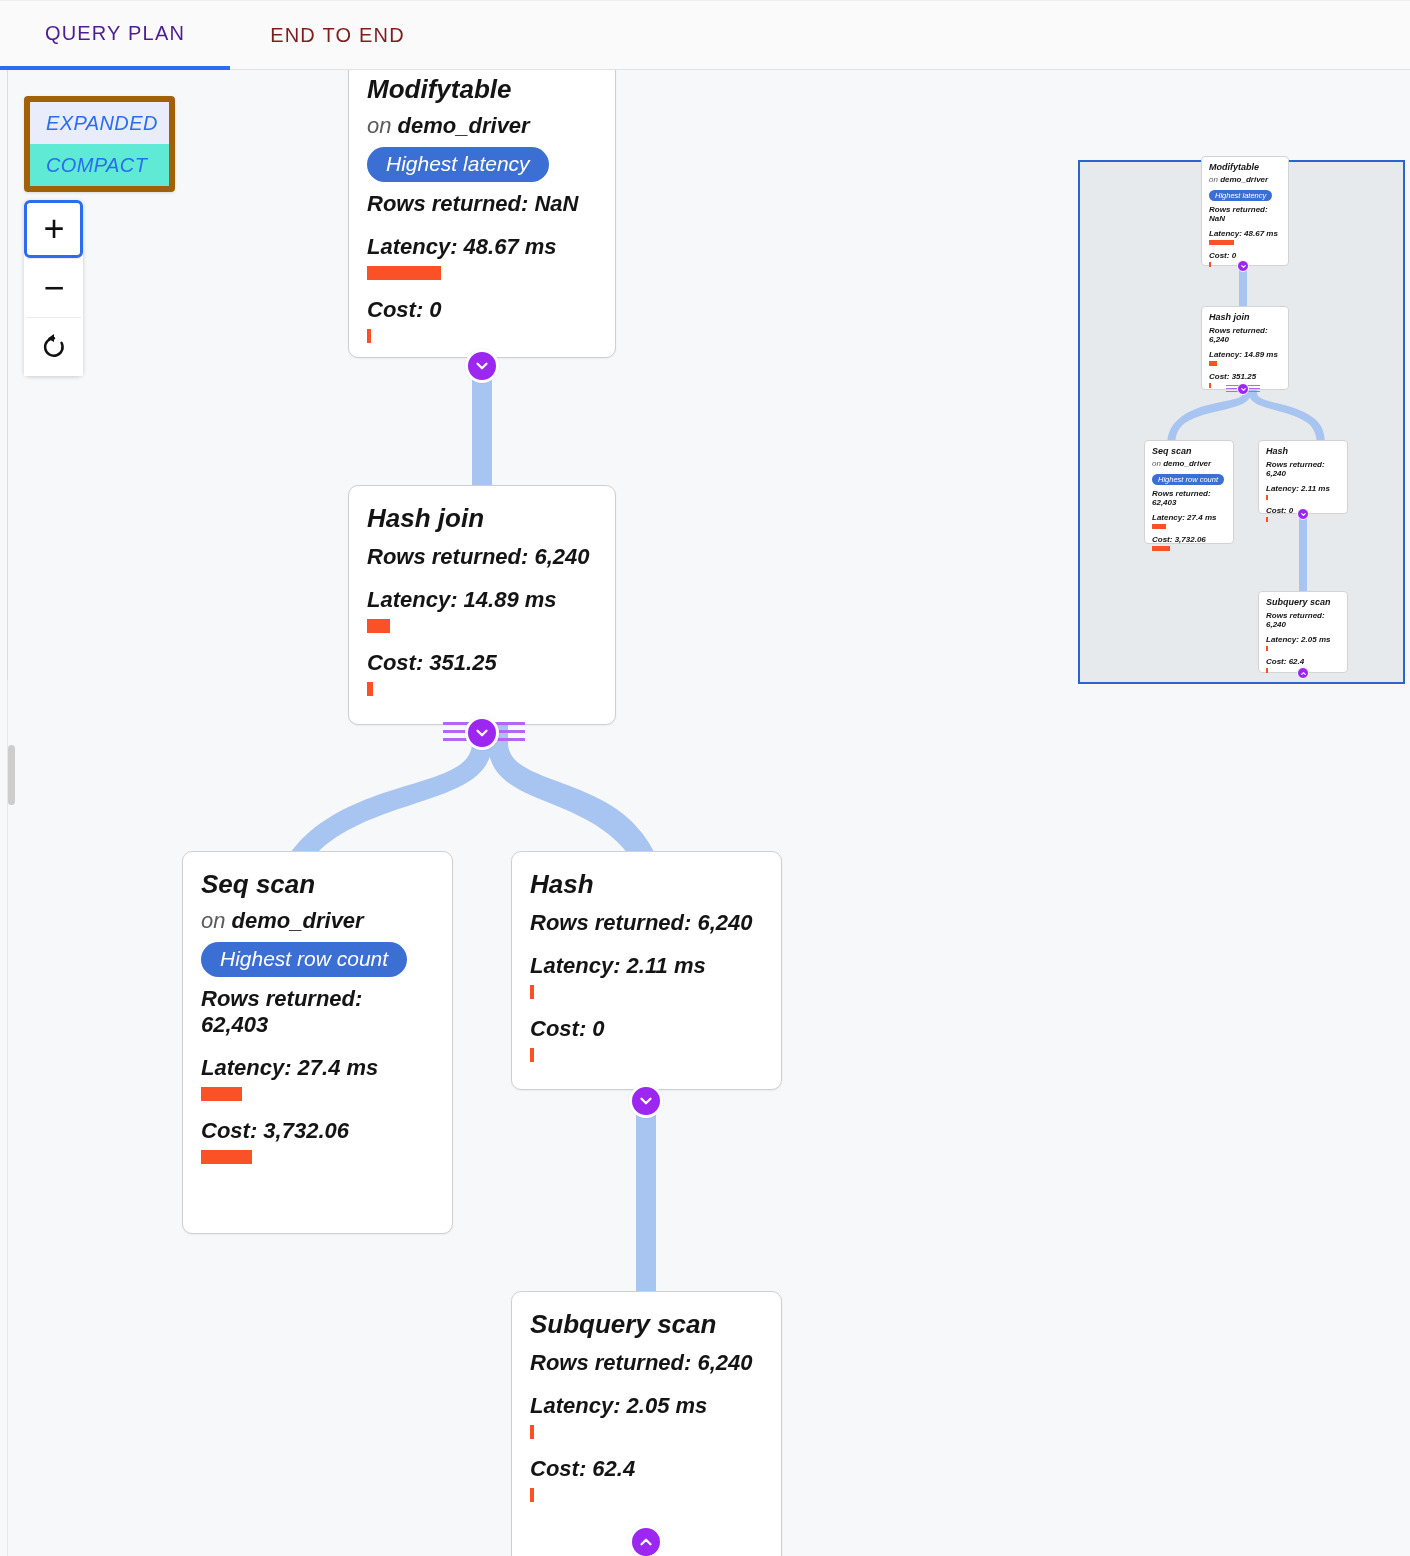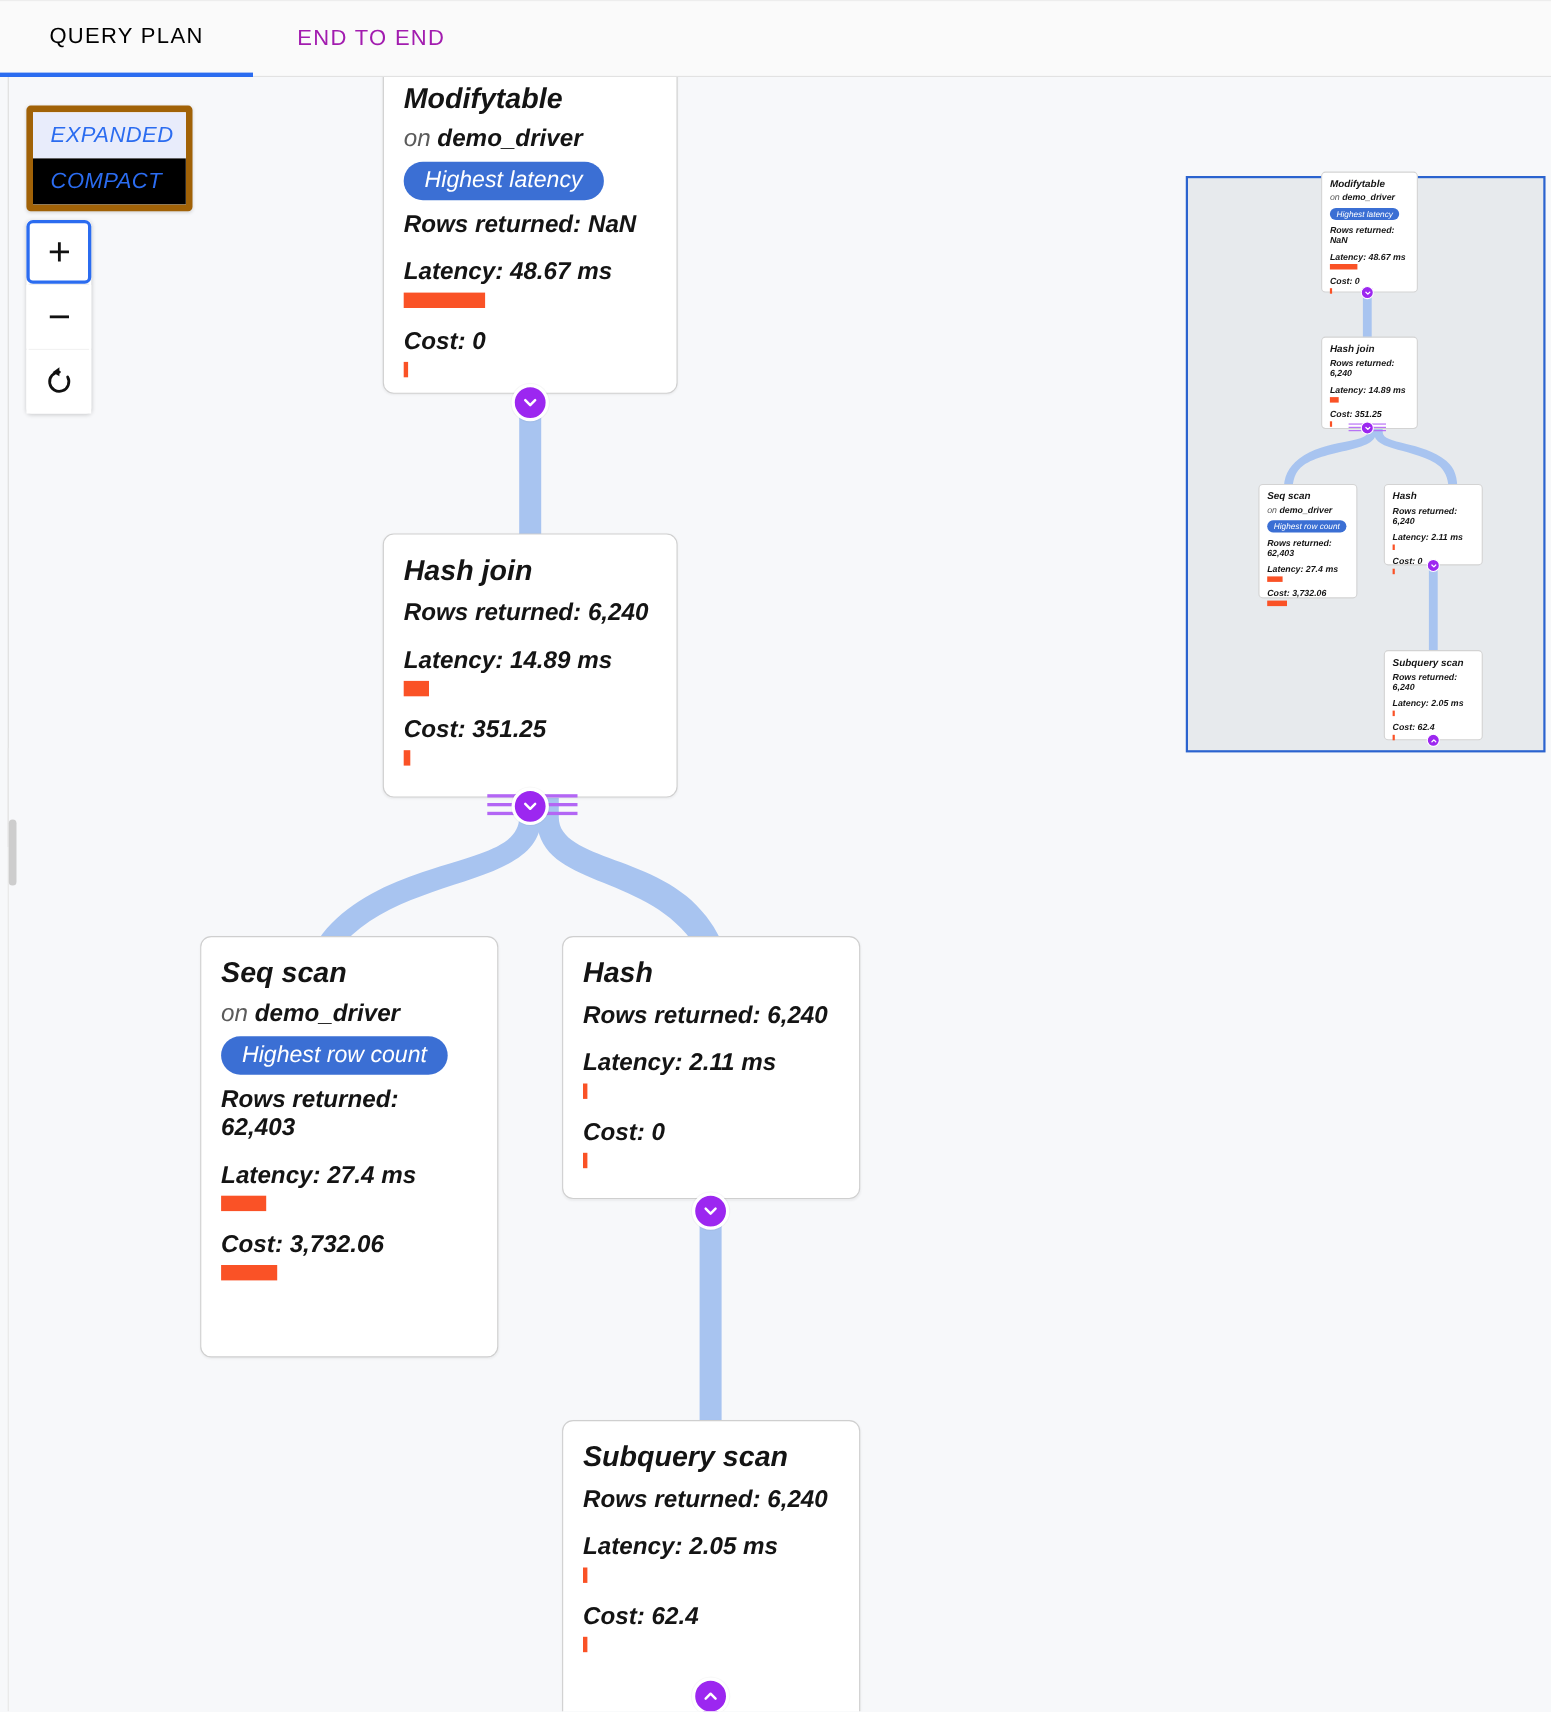--- a/index.html
+++ b/index.html
@@ -17,22 +17,22 @@
     background: #fafafa;
     border-bottom: 1px solid #e2e2e2;
     border-top: 1px solid #ededed;
   }
   .tab {
     position: absolute; top: 0; height: 69px;
     display: flex; align-items: center; justify-content: center;
     font-size: 20px; font-weight: 500; letter-spacing: 1.2px;
     cursor: pointer; user-select: none;
   }
-  .tab.active { color: #000000; border-bottom: 4px solid #2b6cf0; }
-  .tab.inactive { color: #a21caf; }
+  .tab.active { color: #4c1d95; border-bottom: 4px solid #2b6cf0; }
+  .tab.inactive { color: #7f1d1d; }
   #tab-query-plan { left: 0px; width: 230px; }
   #tab-end-to-end { left: 230px; width: 215px; }
 
   
   .canvas {
     position: absolute; left: 0; top: 70px; width: 1410px; height: 1486px;
     background: #f7f8fa; overflow: hidden; font-style: italic;
   }
   .canvas-left-rule {
     position: absolute; left: 7px; top: 0px; width: 1px; height: 700px;
@@ -51,21 +51,21 @@
   .mode-toggle {
     position: absolute; left: 24px; top: 26px; width: 151px;
     background: #ffffff; border: 6px solid #a16207; border-radius: 4px;
     box-shadow: 0 1px 3px rgba(0,0,0,.12); overflow: hidden;
   }
   .mode-btn {
     height: 42px; display: flex; align-items: center; padding-left: 16px;
     font-size: 20px; color: #2b6cf0; letter-spacing: .4px; cursor: pointer; user-select: none;
   }
   .mode-btn.selected { background: #e8ecfb; }
-  .mode-btn.unselected { background: #000000; align-items: center; }
+  .mode-btn.unselected { background: #5eead4; align-items: center; }
 
   .zoom-stack {
     position: absolute; left: 24px; top: 130px; width: 59px;
     background: #ffffff; border-radius: 5px;
     box-shadow: 0 1px 4px rgba(0,0,0,.18);
   }
   .zoom-btn {
     width: 59px; height: 58px; display: flex; align-items: center; justify-content: center;
     cursor: pointer; user-select: none; background: #fff; position: relative;
   }

